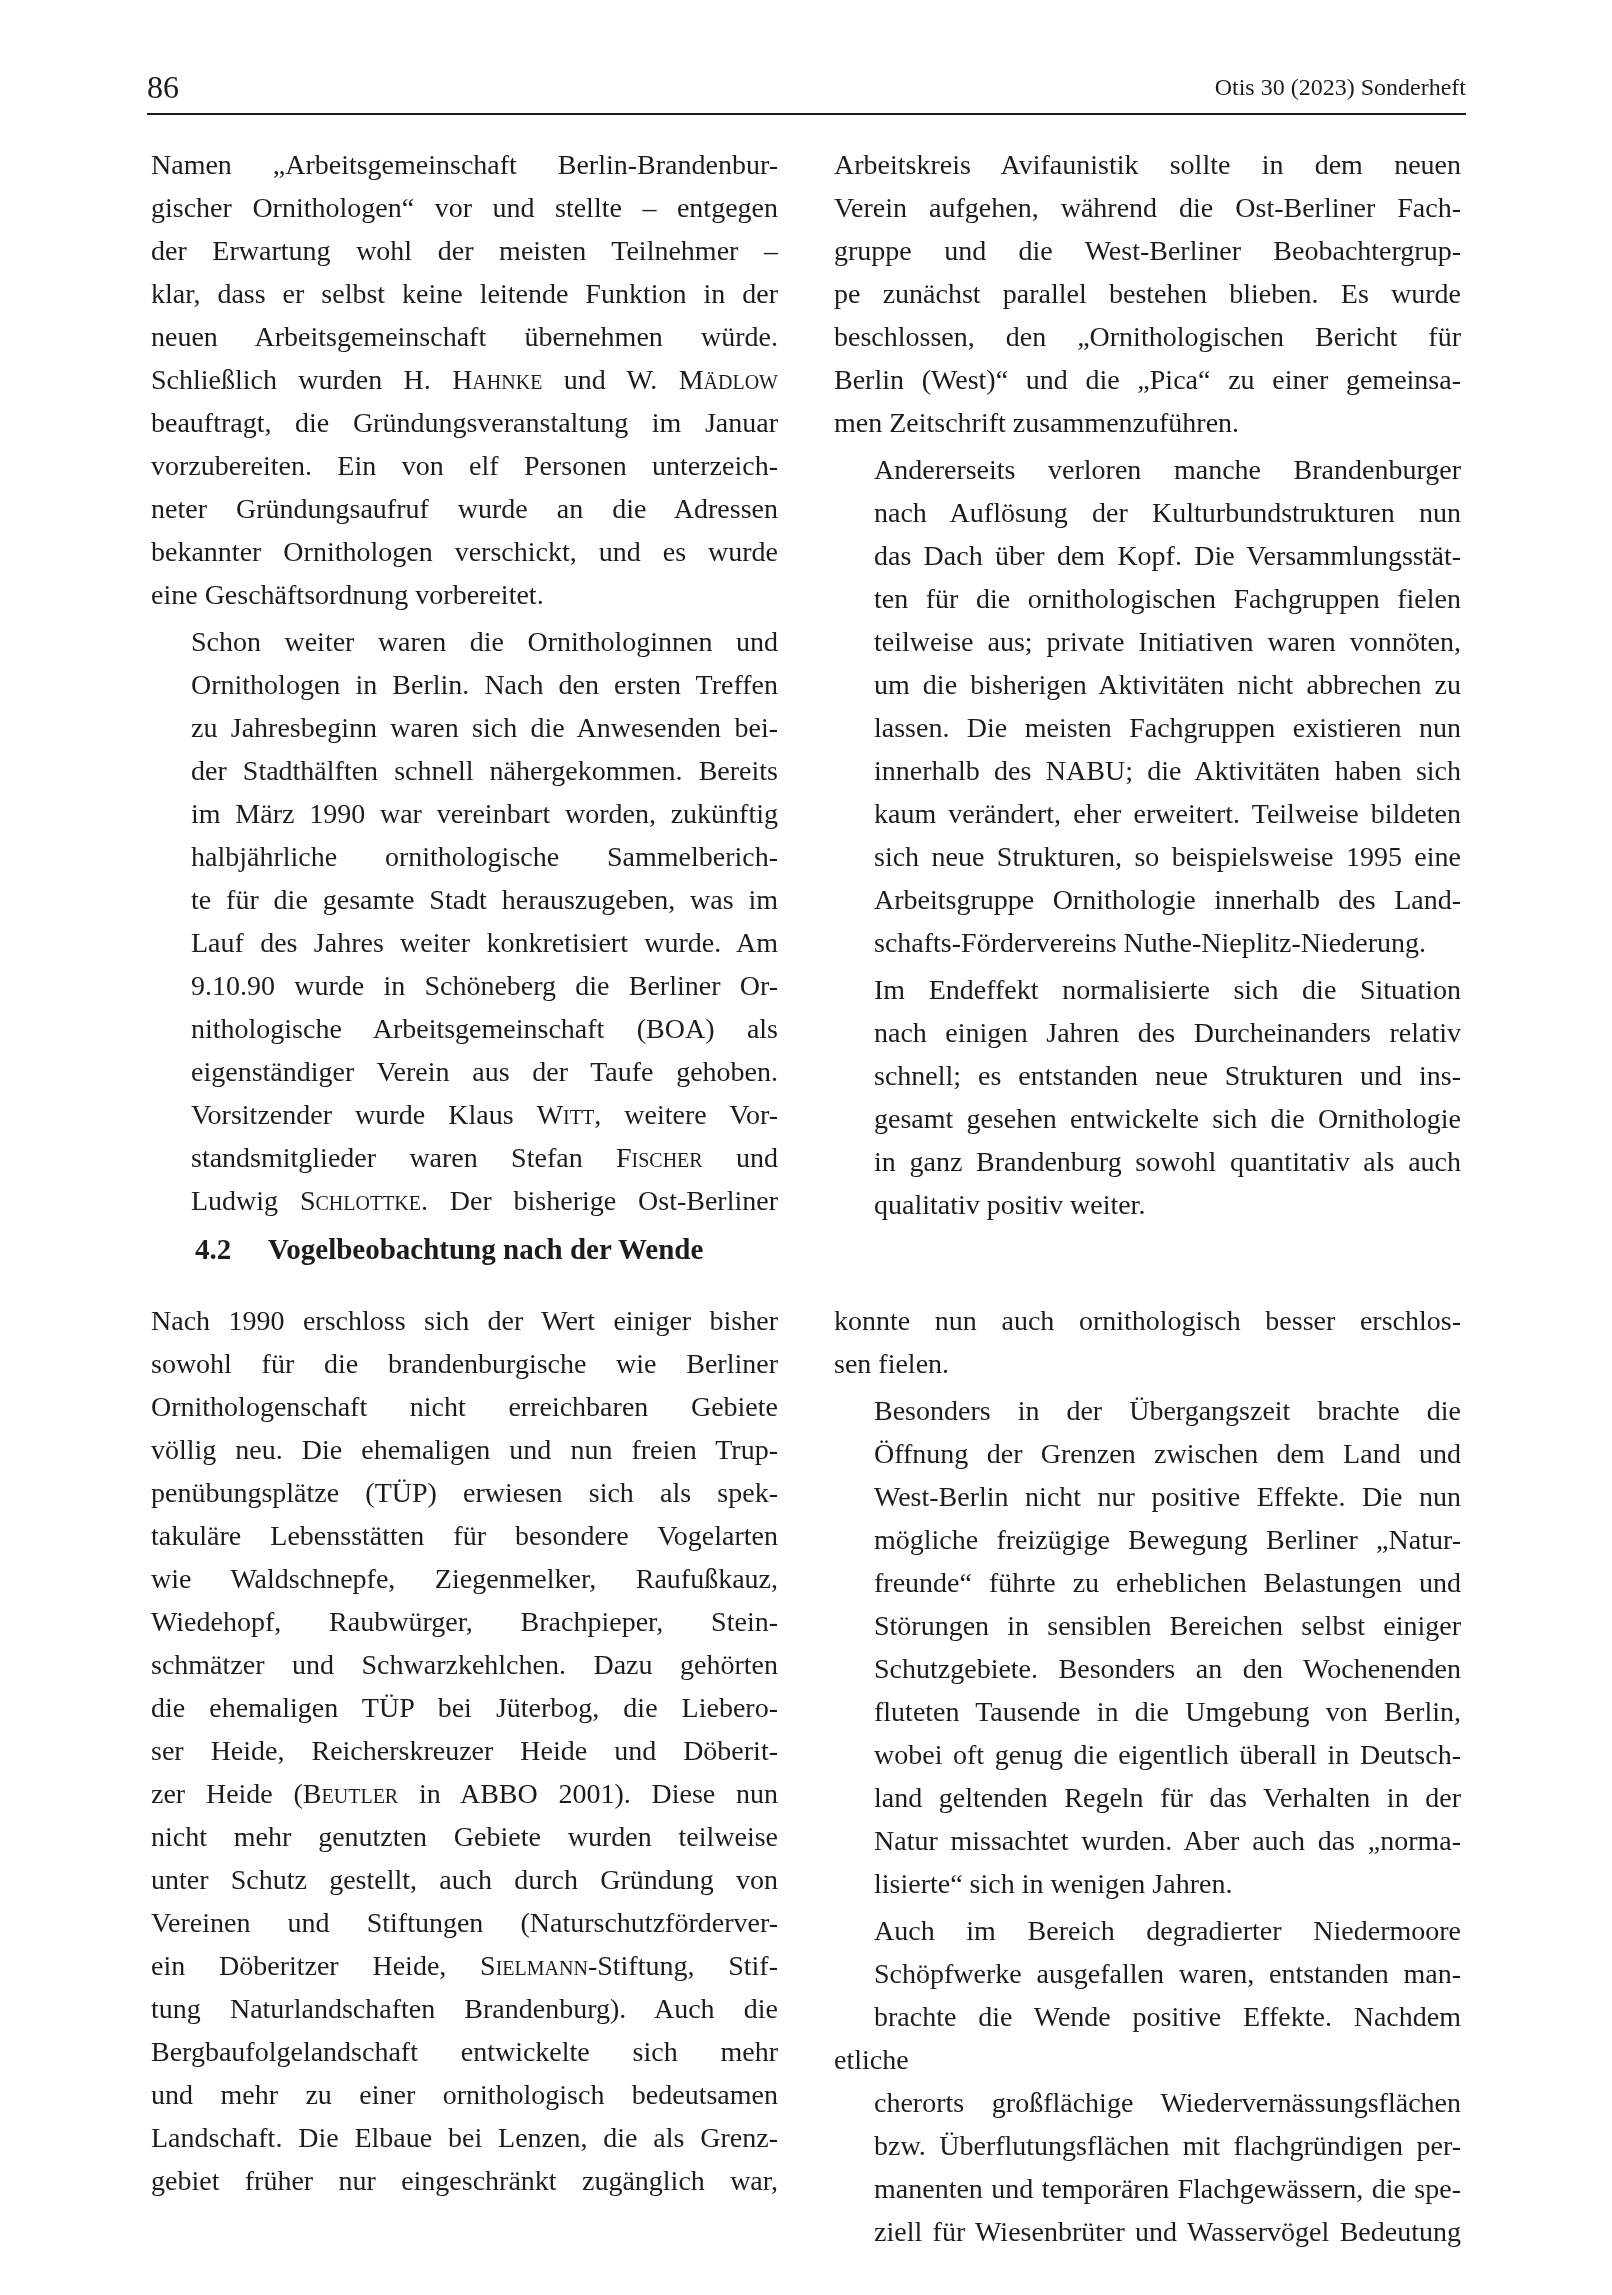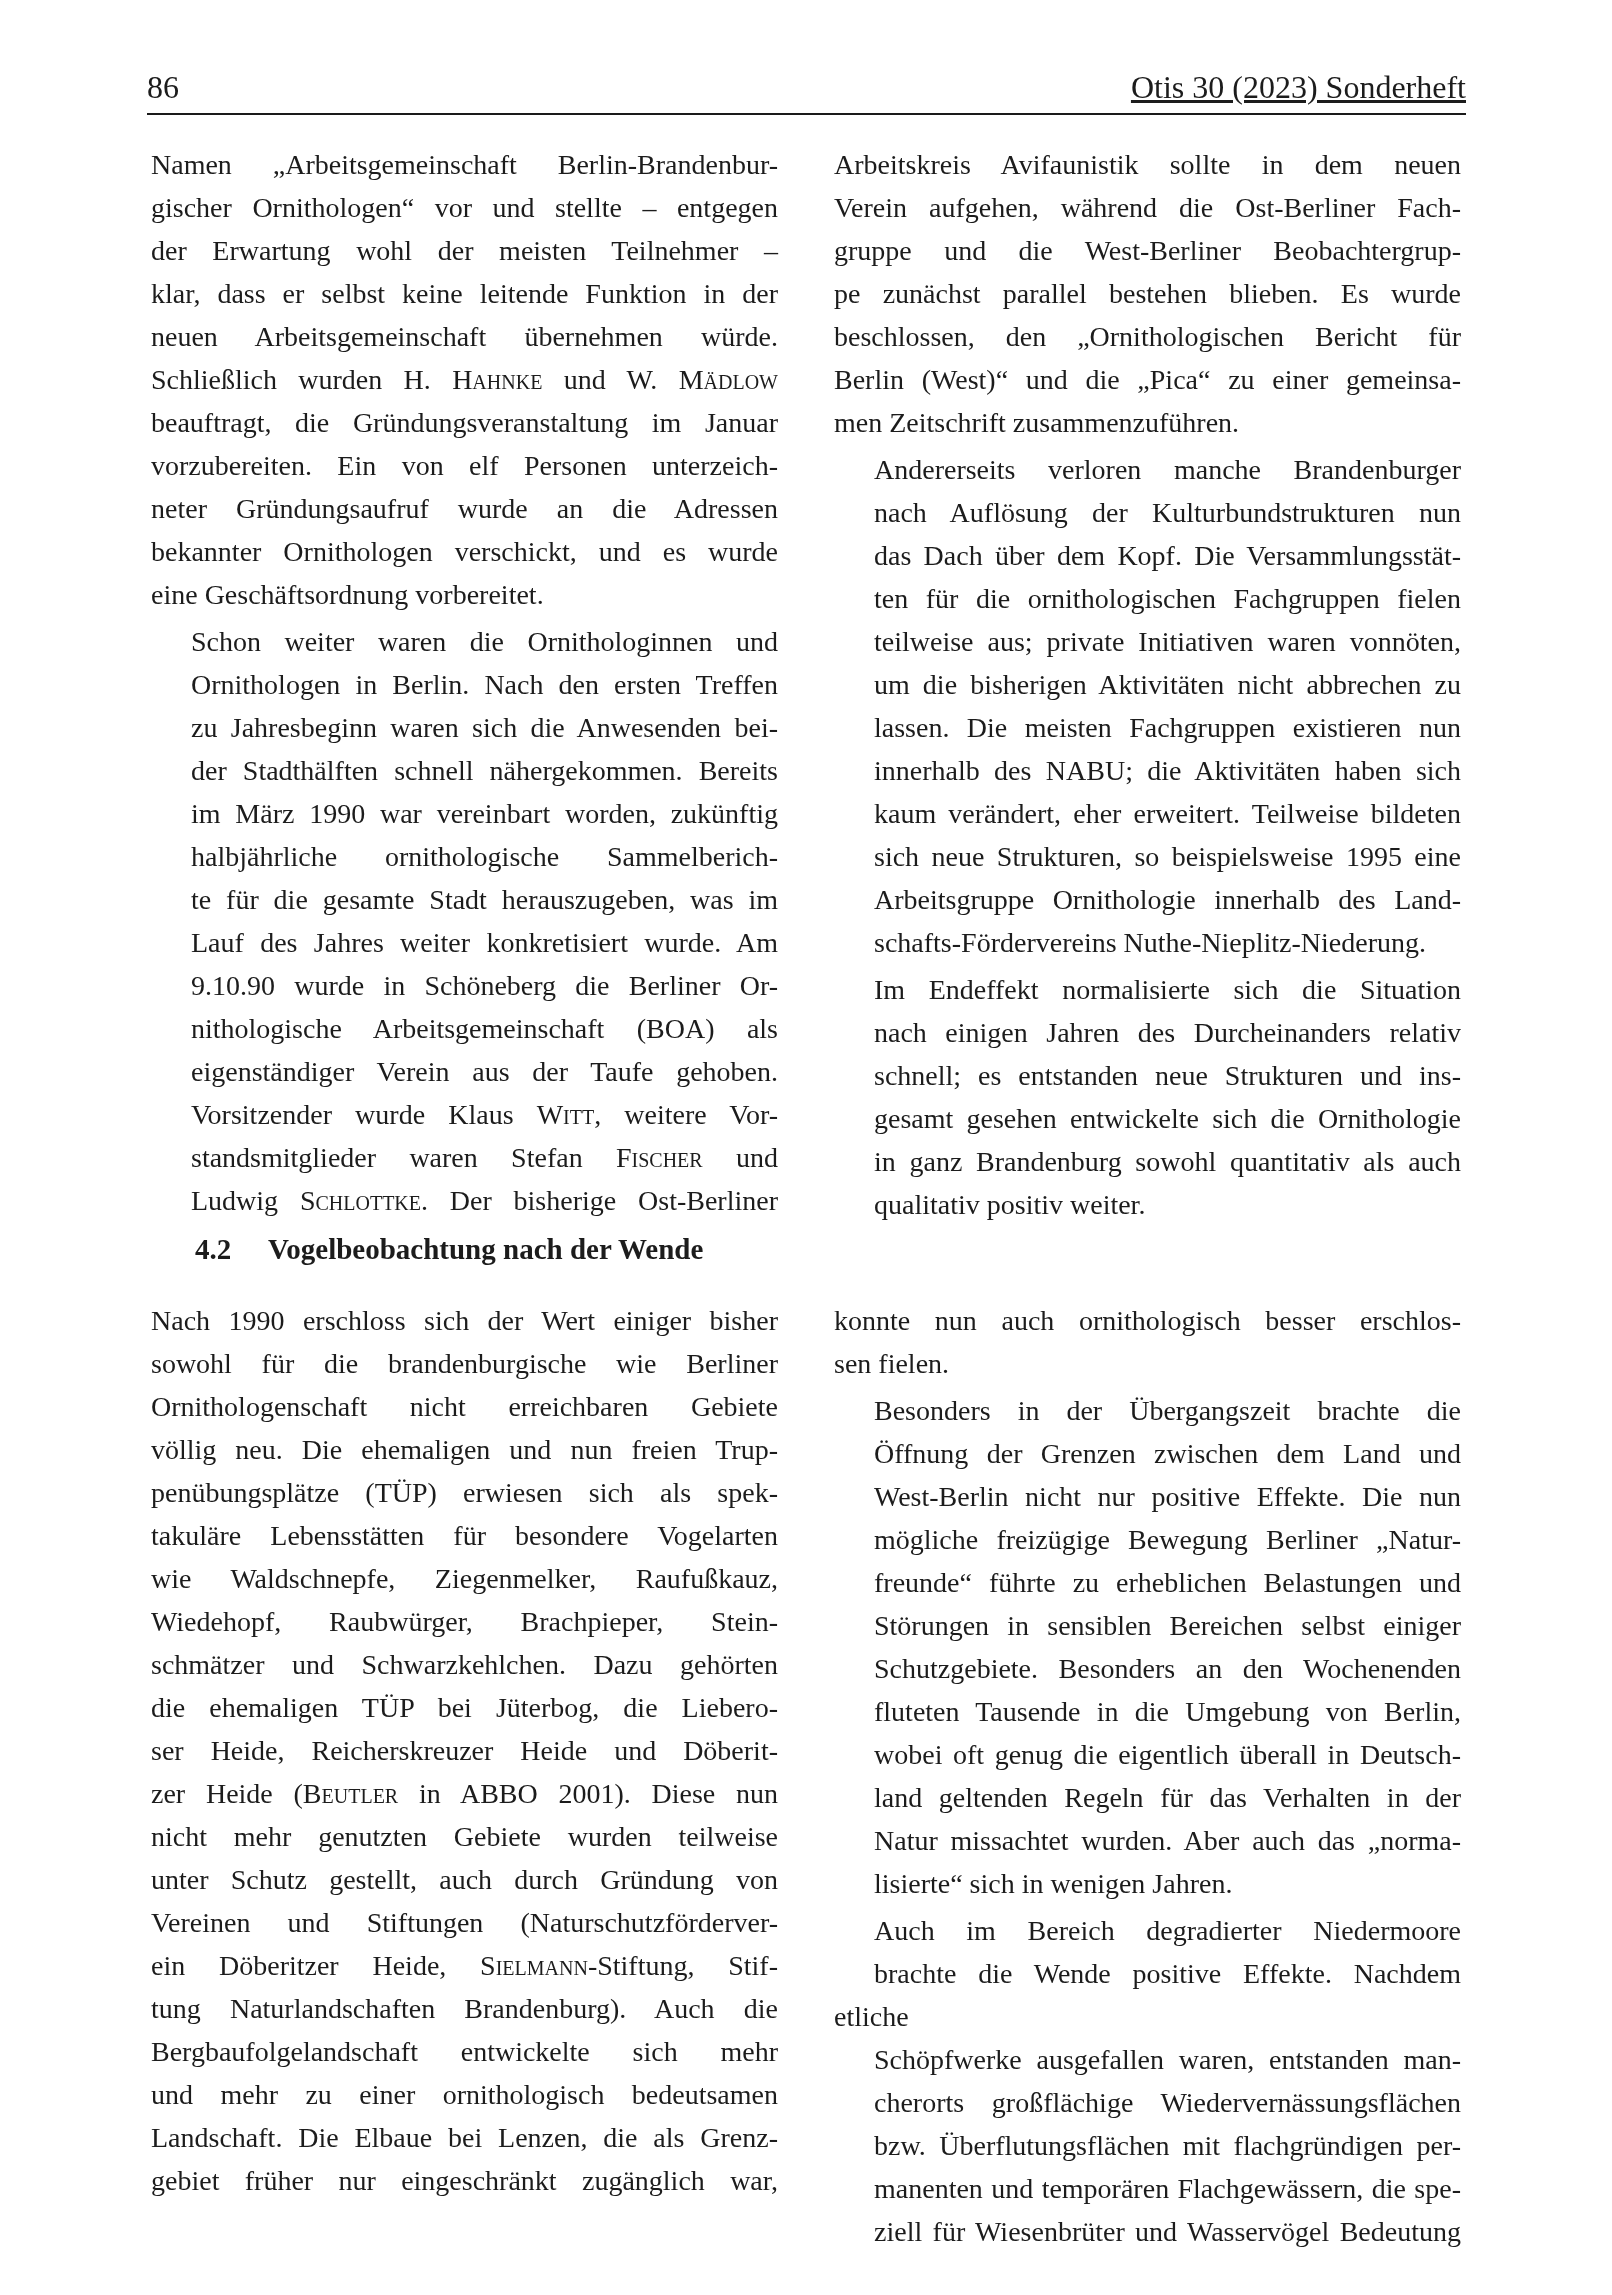--- a/index.html
+++ b/index.html
@@ -8,21 +8,21 @@
     font-family: "Liberation Serif", "DejaVu Serif", serif;
     color: #1c1c1c;
   }
   .page-header {
     position: absolute; left: 147px; top: 63px; width: 1319px; height: 52px;
   }
   .page-number {
     position: absolute; left: 0; top: 0; font-size: 32px; line-height: 48px;
   }
   .journal-ref {
-    position: absolute; right: 0; top: 0; font-size: 32px; line-height: 48px; text-decoration: underline;
+    position: absolute; right: 0; top: 0; font-size: 24px; line-height: 48px;
   }
   .header-rule {
     position: absolute; left: 147px; top: 113px; width: 1319px; height: 2.4px; background: #1a1a1a;
   }
   .col {
     position: absolute; width: 635px;
     font-size: 28px; line-height: 43px;
     text-align: justify; hyphens: manual;
   }
   .col p { margin: 4px; }
@@ -157,21 +157,21 @@
       <span class="ln">Störungen in sensiblen Bereichen selbst einiger</span>
       <span class="ln">Schutzgebiete. Besonders an den Wochenenden</span>
       <span class="ln">fluteten Tausende in die Umgebung von Berlin,</span>
       <span class="ln">wobei oft genug die eigentlich überall in Deutsch-</span>
       <span class="ln">land geltenden Regeln für das Verhalten in der</span>
       <span class="ln">Natur missachtet wurden. Aber auch das „norma-</span>
       <span class="ln last">lisierte“ sich in wenigen Jahren.</span>
     </p>
     <p class="indent">
       <span class="ln">Auch im Bereich degradierter Niedermoore</span>
+      <span class="ln">Schöpfwerke ausgefallen waren, entstanden man-</span>
       <span class="ln">brachte die Wende positive Effekte. Nachdem etliche</span>
-      <span class="ln">Schöpfwerke ausgefallen waren, entstanden man-</span>
       <span class="ln">cherorts großflächige Wiedervernässungsflächen</span>
       <span class="ln">bzw. Überflutungsflächen mit flachgründigen per-</span>
       <span class="ln">manenten und temporären Flachgewässern, die spe-</span>
       <span class="ln">ziell für Wiesenbrüter und Wasservögel Bedeutung</span>
     </p>
   </div>
 
 
 </body></html>

